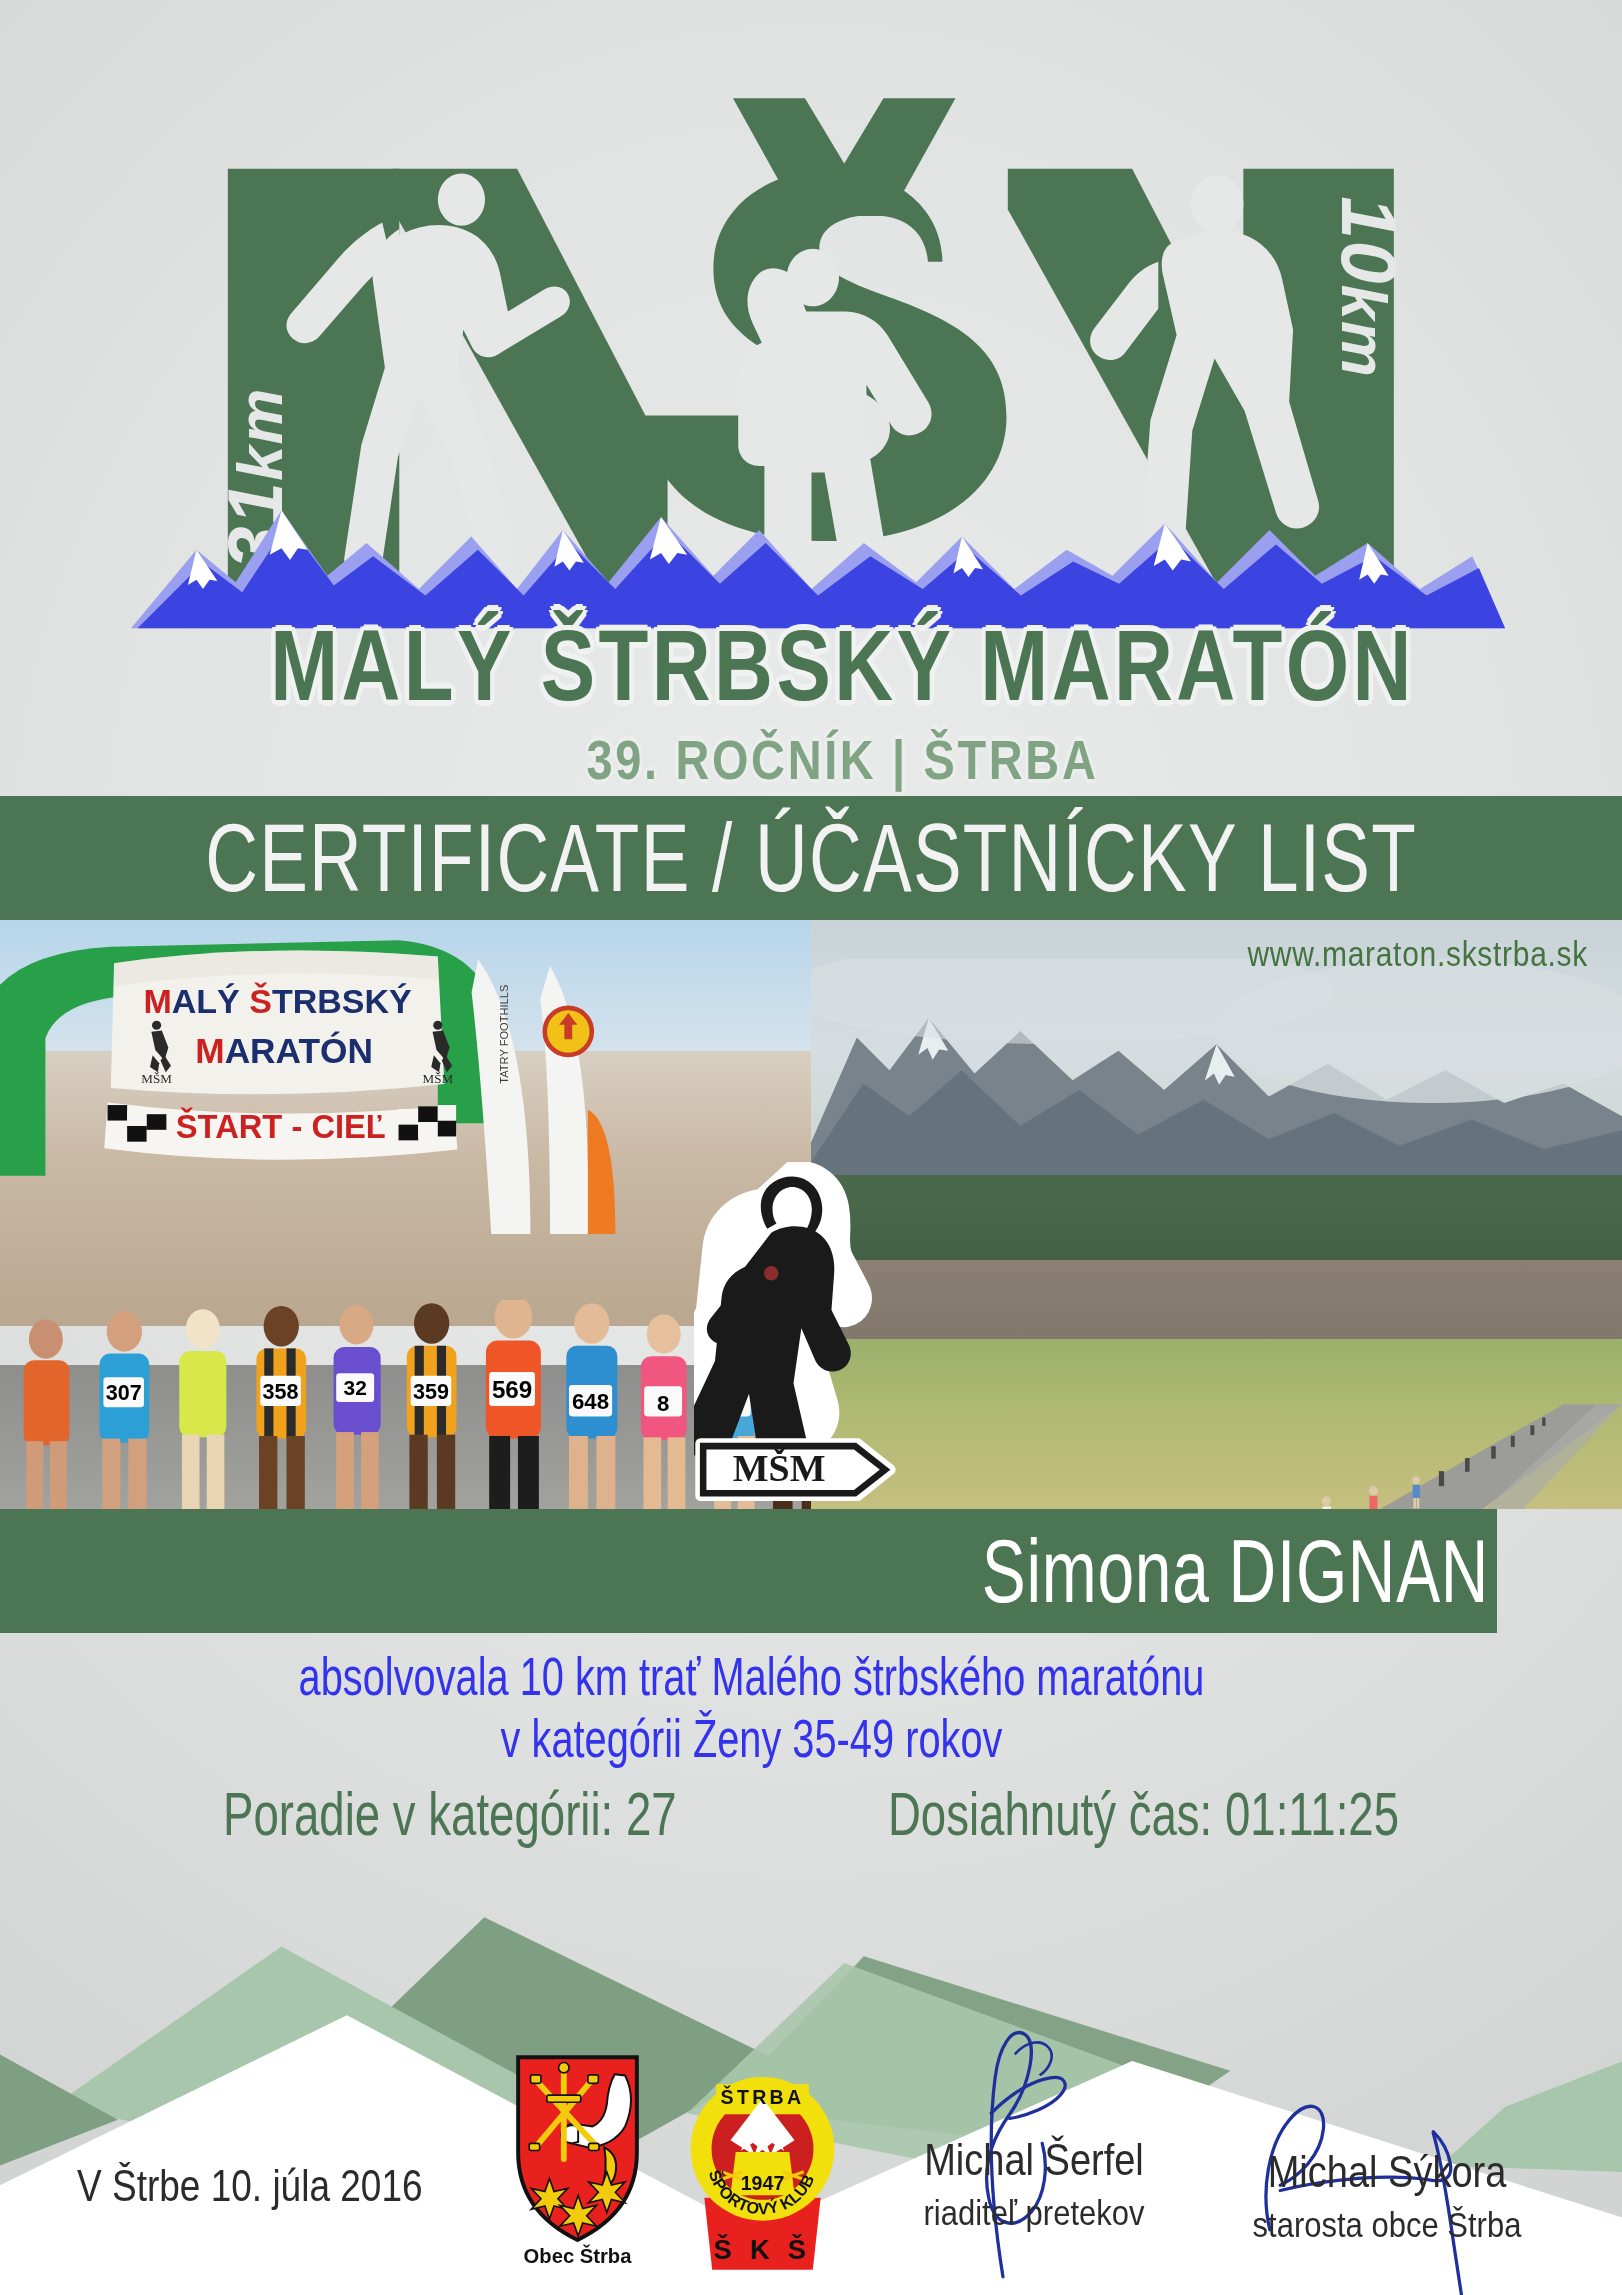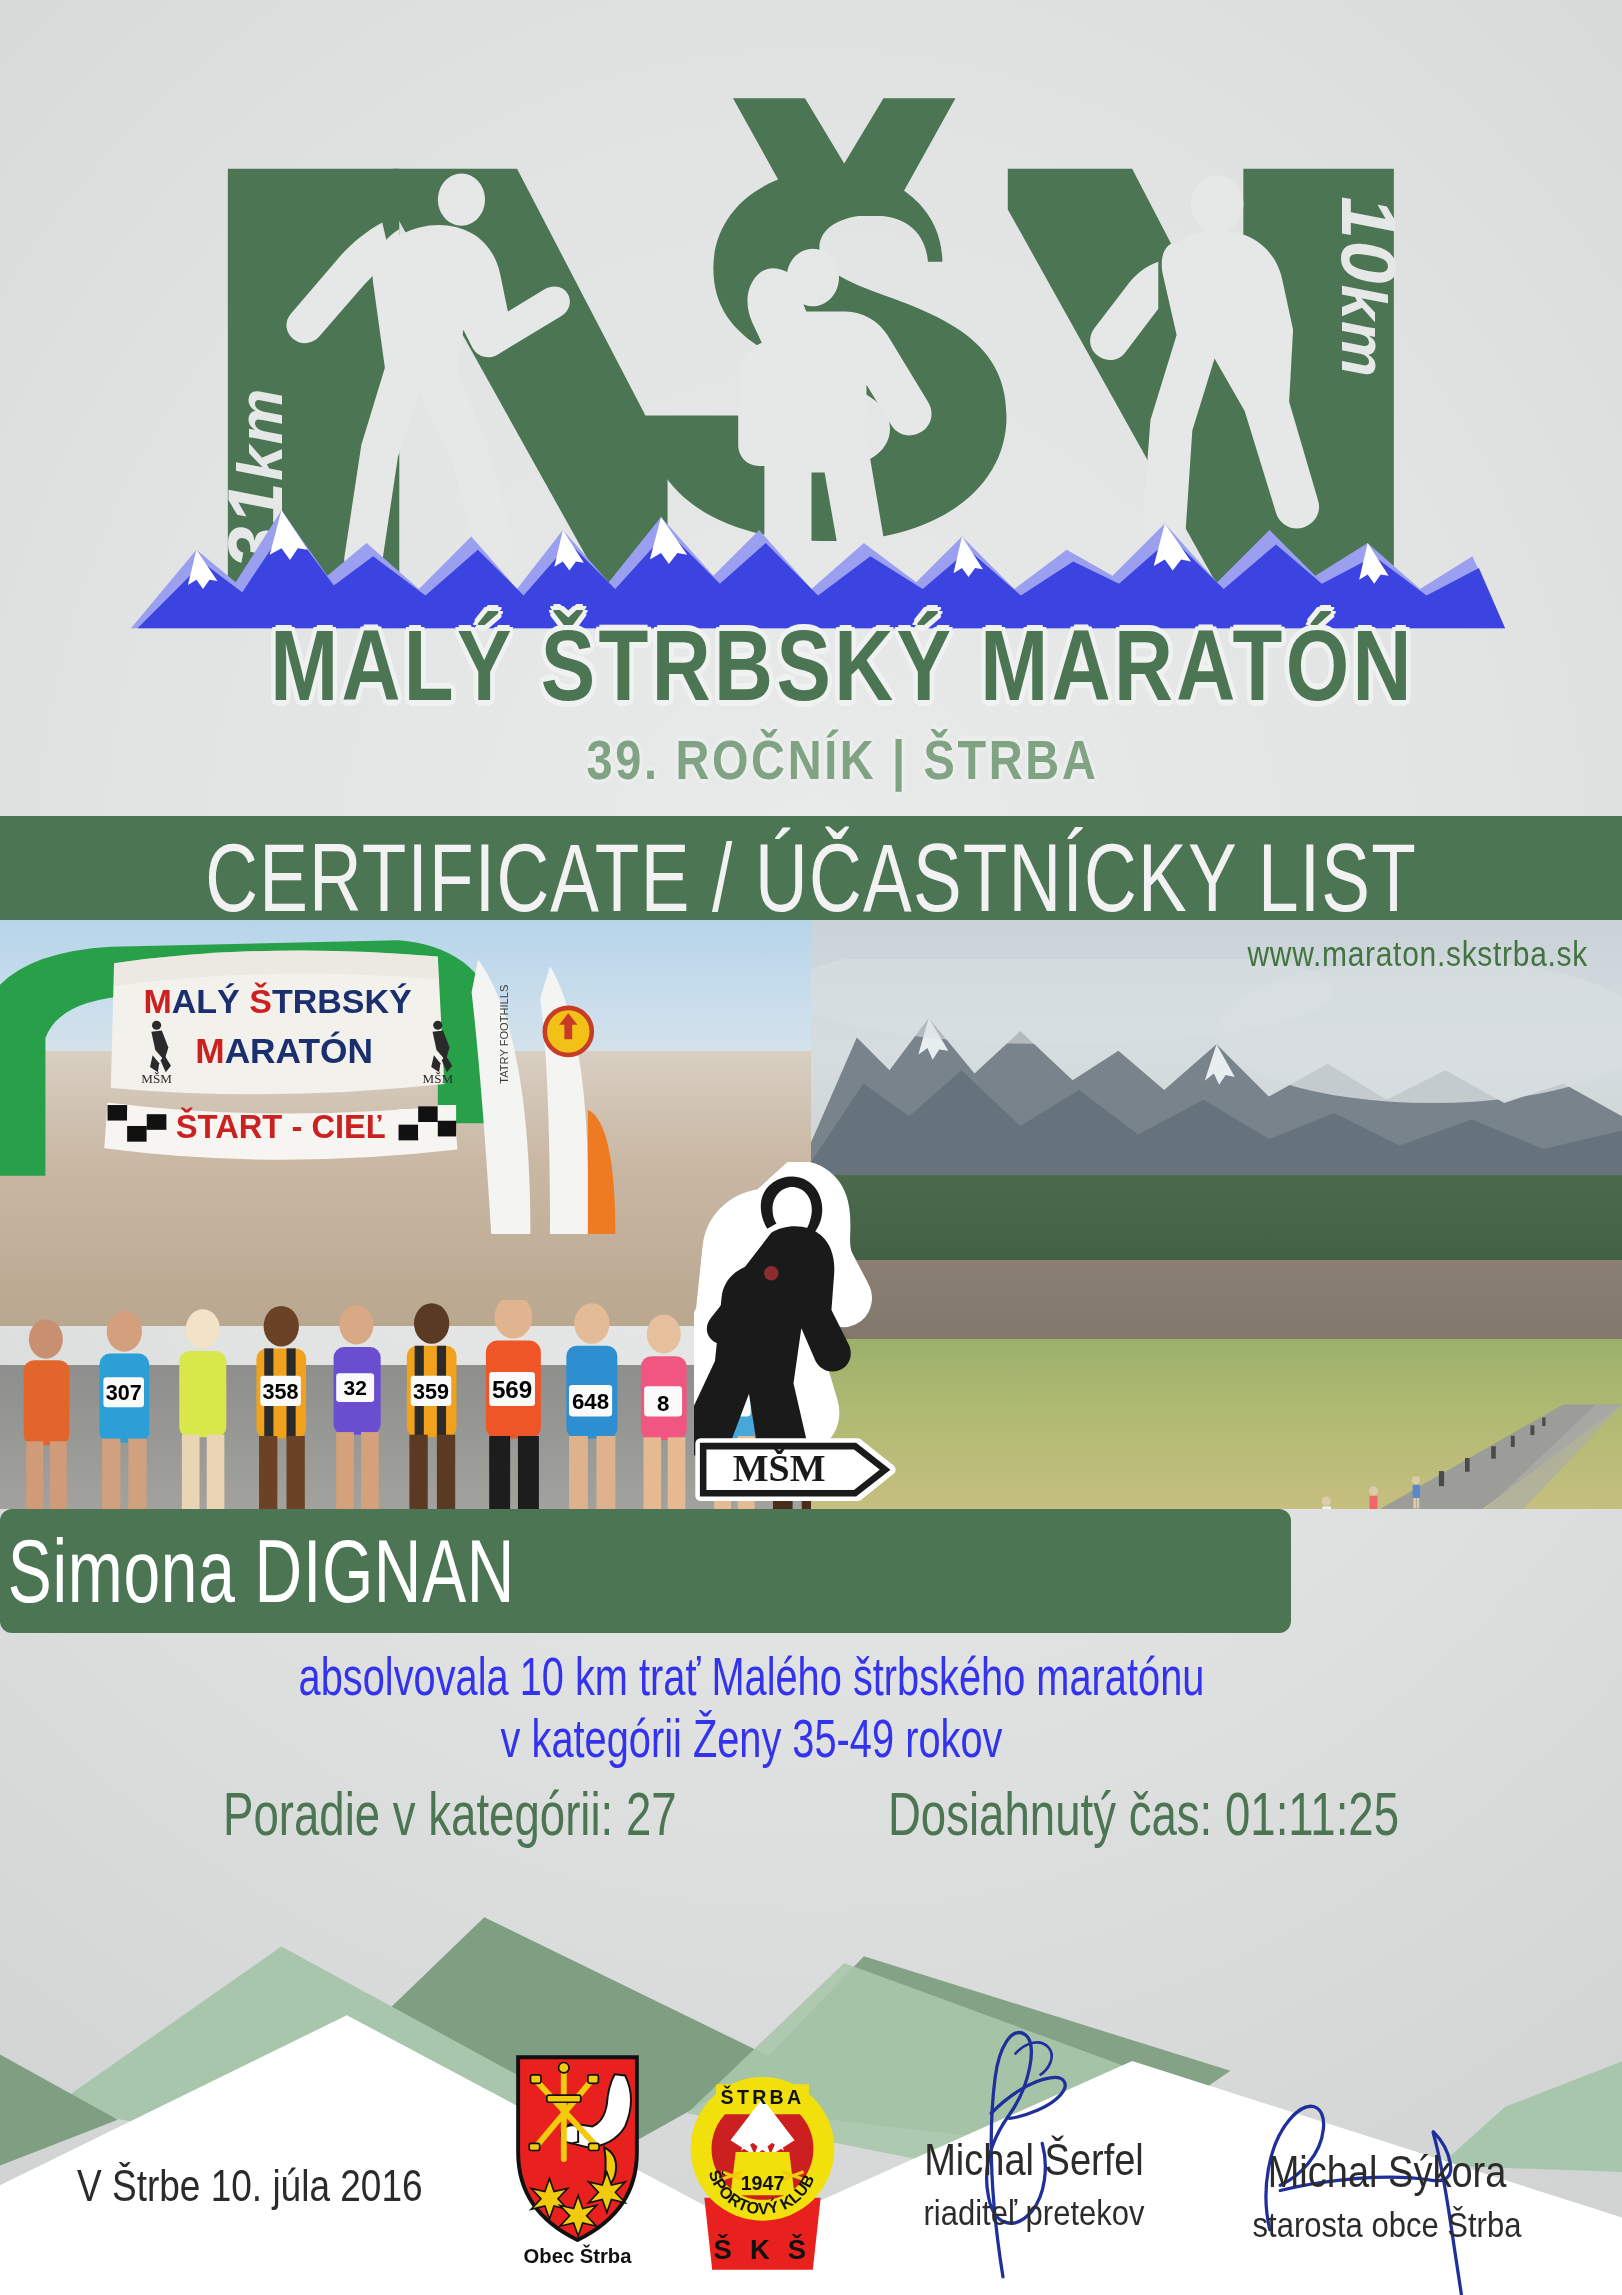--- a/index.html
+++ b/index.html
@@ -18,21 +18,21 @@
 
   
   #logo-block { position:absolute; left:0; top:0; width:1623px; height:795px; }
 
   .logo-svg { position:absolute; left:0; top:0; width:1623px; height:795px; }
 
   
   #cert-banner {
     position:absolute; left:0; top:796px; width:1623px; height:124px;
     background:#4c7553;
-    display:flex; align-items:center; justify-content:center;margin-top:20px;
+    display:flex; align-items:center; justify-content:center;
   }
   #cert-banner-text {
     color:#f2f2f2;
     font-size:76px;
     font-weight:400;
     letter-spacing:1.3px;
     line-height:1;
     transform:scaleY(1.28) scaleX(0.96);
     white-space:nowrap;
   }
@@ -85,23 +85,23 @@
     color:#43733f; font-size:30px; letter-spacing:0.7px;
     transform:scaleY(1.15);
     z-index:14;
   }
 
   
   #msm-emblem { position:absolute; left:694px; top:242px; width:216px; height:347px; z-index:20; }
 
   
   #name-banner {
-    position:absolute; left:0; top:1509px; width:1291px; height:124px;
+    position:absolute; left:0; top:1509px; width:1497px; height:124px;
     background:#4c7553;
-    display:flex; align-items:center; justify-content:flex-start;border-radius:12px;
+    display:flex; align-items:center; justify-content:flex-end;
   }
   #participant-name {
     color:#ffffff; font-size:68px; font-weight:400;
     transform:scaleY(1.30) scaleX(0.97);
     white-space:nowrap; letter-spacing:0.7px;
   }
 
   
   #detail-block {
     position:absolute; left:0; top:1644px; width:1503px;

